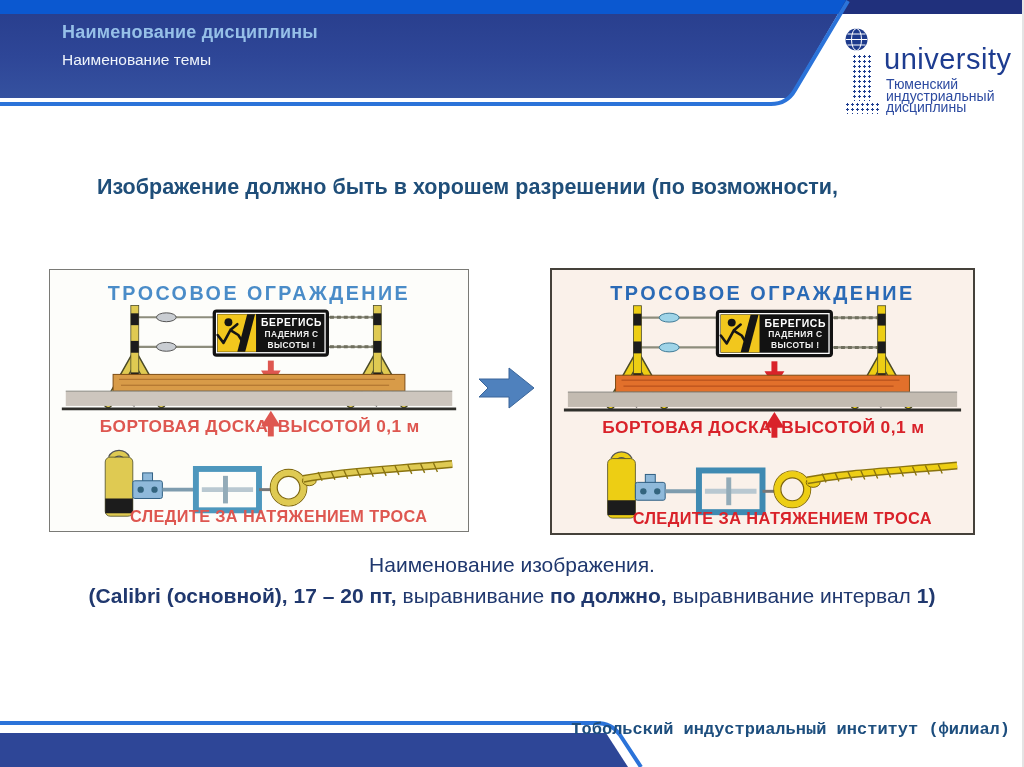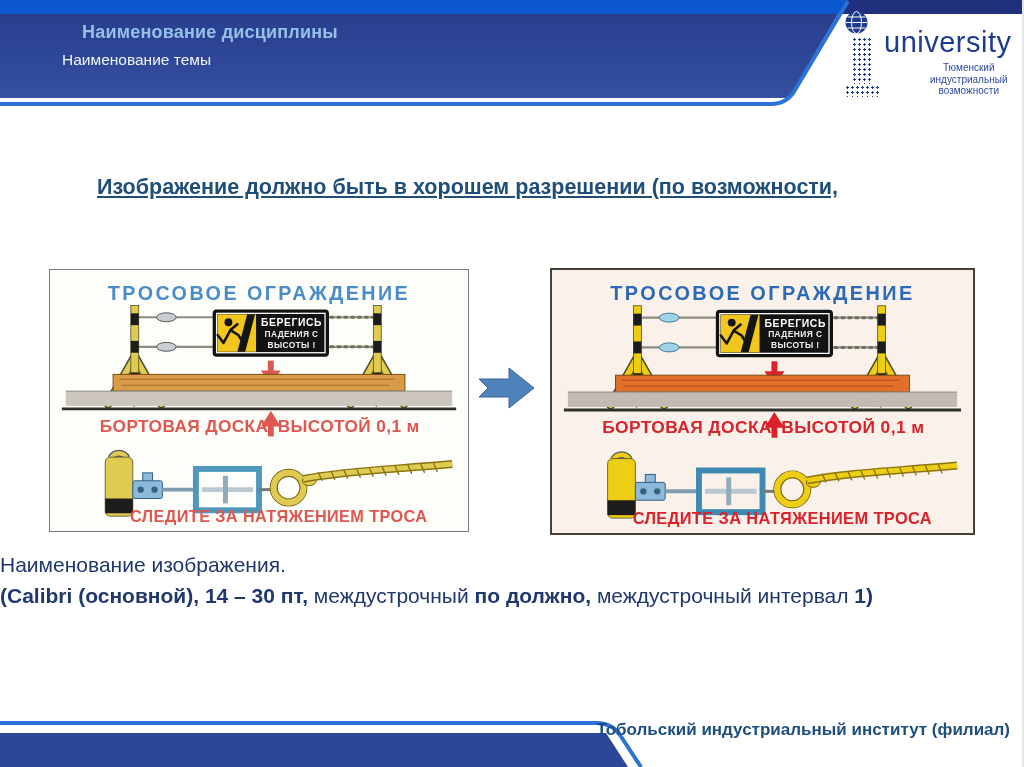--- a/index.html
+++ b/index.html
@@ -6,72 +6,72 @@
   .slide{
     position:relative;width:1024px;height:767px;overflow:hidden;
     background:#ffffff;font-family:"Liberation Sans",sans-serif;
   }
   svg{display:block;}
   svg text{font-family:"Liberation Sans","DejaVu Sans",sans-serif;}
 
   
   .header-shape{position:absolute;top:0;left:0;}
   .header-text{position:absolute;top:22px;left:62px;}
-  .header-text .discipline{font-size:18px;font-weight:bold;color:#96c0e8;letter-spacing:.2px;margin-left:20px;}
+  .header-text .discipline{font-size:18px;font-weight:bold;color:#96c0e8;letter-spacing:.2px;}
   .header-text .topic{font-size:15.5px;color:#eef4fb;margin-top:8px;}
 
   
-  .logo{position:absolute;top:0;left:838px;width:186px;height:100px;text-align:center;}
+  .logo{position:absolute;top:17px;left:838px;width:186px;height:100px;}
   .logo .globe{position:absolute;left:7px;top:11px;}
   .logo .dots-col{
     position:absolute;left:13px;top:36px;width:21px;height:48px;
     background-image:radial-gradient(circle 1.3px, #1d3c90 99%, transparent 100%);
     background-size:5px 5px;background-position:1px 1px;
   }
   .logo .dots-base{
     position:absolute;left:6px;top:84px;width:35px;height:13px;
     background-image:radial-gradient(circle 1.3px, #1d3c90 99%, transparent 100%);
     background-size:5px 5px;background-position:1px 1px;
   }
   .logo .word{position:absolute;left:46px;top:26px;font-size:29px;color:#1d3c90;letter-spacing:.5px;}
-  .logo .sub{position:absolute;left:48px;top:62px;font-size:10px;line-height:11.5px;color:#2c4aa0;margin-left:44px;}
+  .logo .sub{position:absolute;left:48px;top:62px;font-size:14px;line-height:11.5px;color:#2c4aa0;}
 
   
   .paragraph{
     position:absolute;top:170px;left:45px;width:960px;
-    font-size:21.5px;font-weight:bold;color:#1f4e79;line-height:34px;text-decoration:underline;
+    font-size:21.5px;font-weight:bold;color:#1f4e79;line-height:34px;
   }
   .paragraph .indent{padding-left:52px;}
 
   
   .figure{position:absolute;background:#737373;}
   .figure-left{left:49px;top:269px;width:418px;height:261px;border:1.5px solid #7a7a76;
     --fig-bg:#fdfdfa;--board:#d89b48;--red:#de5750;--yellow:#dfca52;--ground:#cdc6be;--fig-title:#4a8cc8;}
   .figure-right{left:550px;top:268px;width:421px;height:263px;border:2.5px solid #45413a;
     --fig-bg:#faf1ea;--board:#e2702b;--red:#d9222a;--yellow:#edce14;--ground:#c3bbb1;--fig-title:#2a6ab6;}
   .figure svg{width:100%;height:100%;}
   .ft-title{font-size:20px;font-weight:bold;letter-spacing:2.5px;fill:var(--fig-title);}
   .ft-red{font-size:17.5px;font-weight:bold;fill:var(--red);letter-spacing:.4px;}
   .ft-tension{font-size:16.5px;font-weight:bold;fill:var(--red);letter-spacing:.4px;}
   .ft-sign1{font-size:10.5px;font-weight:bold;fill:#ffffff;letter-spacing:.6px;}
   .ft-sign2{font-size:8.5px;font-weight:bold;fill:#f2f2f2;letter-spacing:.4px;}
 
   .between-arrow{position:absolute;left:478px;top:365px;}
 
   
-  .caption{position:absolute;top:553px;left:0;width:1024px;text-align:left;color:#20386e;}
+  .caption{position:absolute;top:553px;left:0;width:1024px;text-align:center;color:#20386e;}
   .caption .c1{font-size:21px;}
   .caption .c2{font-size:21px;margin-top:7px;}
   .caption .b{font-weight:bold;}
 
   
   .footer-shape{position:absolute;left:0;top:718px;}
   .footer-text{
     position:absolute;top:720px;right:14px;
-    font-size:17px;font-weight:bold;color:#1d4e7e;
+    font-size:17px;font-weight:bold;color:#1d4e7e;font-family:Liberation Mono, monospace;
   }
   .right-edge{position:absolute;right:0;top:0;width:2px;height:767px;background:#e4e4e4;}
 </style>
 </head>
 <body>
 
 <div class="slide">
 
   <svg class="header-shape" width="1024" height="130" viewBox="0 0 1024 130">
     <defs>
@@ -99,21 +99,21 @@
       <line x1="0.8" y1="11.5" x2="22.2" y2="11.5" stroke="#ffffff" stroke-width="1"></line>
       <line x1="2.5" y1="6" x2="20.5" y2="6" stroke="#ffffff" stroke-width="1"></line>
       <line x1="2.5" y1="17" x2="20.5" y2="17" stroke="#ffffff" stroke-width="1"></line>
     </svg>
     <div class="dots-col"></div>
     <div class="dots-base"></div>
     <div class="word">university</div>
     <div class="sub">
       <div>Тюменский</div>
       <div>индустриальный</div>
-      <div>возможности</div>
+      <div>дисциплины</div>
     </div>
   </div>
 
   <div class="paragraph">
     <span class="indent">Изображение должно быть в хорошем разрешении (по возможности,</span><br>
   </div>
 
   <div class="figure figure-left">
     <svg viewBox="0 0 424 265" preserveAspectRatio="none">
       <rect x="0" y="0" width="424" height="265" fill="var(--fig-bg)"></rect>
@@ -300,21 +300,21 @@
         <path d="M257 212 C300 204 340 203 408 197" stroke="#8a7410" stroke-width="8" fill="none"></path>
         <path d="M257 212 C300 204 340 203 408 197" stroke="var(--yellow)" stroke-width="5" fill="none"></path>
         <path d="M272 205 l4 9 M285 204 l4 9 M298 203 l4 9 M311 202 l4 9 M324 201 l4 9 M337 200 l4 9 M350 199 l4 9 M363 198 l4 9 M376 197 l4 9 M389 196 l4 9" stroke="#8a7410" stroke-width="1.4" fill="none"></path>
       </g>
       <text class="ft-tension" x="232" y="256" text-anchor="middle">СЛЕДИТЕ ЗА НАТЯЖЕНИЕМ ТРОСА</text>
     </svg>
   </div>
 
   <div class="caption">
     <div class="c1">Наименование изображения.</div>
-    <div class="c2"><span class="b">(Calibri (основной), 14 – 30 пт,</span><span> междустрочный </span><span class="b">по должно,</span><span> междустрочный интервал </span><span class="b">1)</span></div>
+    <div class="c2"><span class="b">(Calibri (основной), 17 – 20 пт,</span><span> выравнивание </span><span class="b">по должно,</span><span> выравнивание интервал </span><span class="b">1)</span></div>
   </div>
 
   <svg class="footer-shape" width="1024" height="49" viewBox="0 0 1024 49">
     <path d="M0 5 H596 Q612 5 620 17 L641 49" stroke="#2b73d9" stroke-width="4" fill="none"></path>
     <polygon points="0,15 606,15 628,49 0,49" fill="#2e4697"></polygon>
   </svg>
   <div class="footer-text">Тобольский индустриальный институт (филиал)</div>
 
   <div class="right-edge"></div>
 </div>

